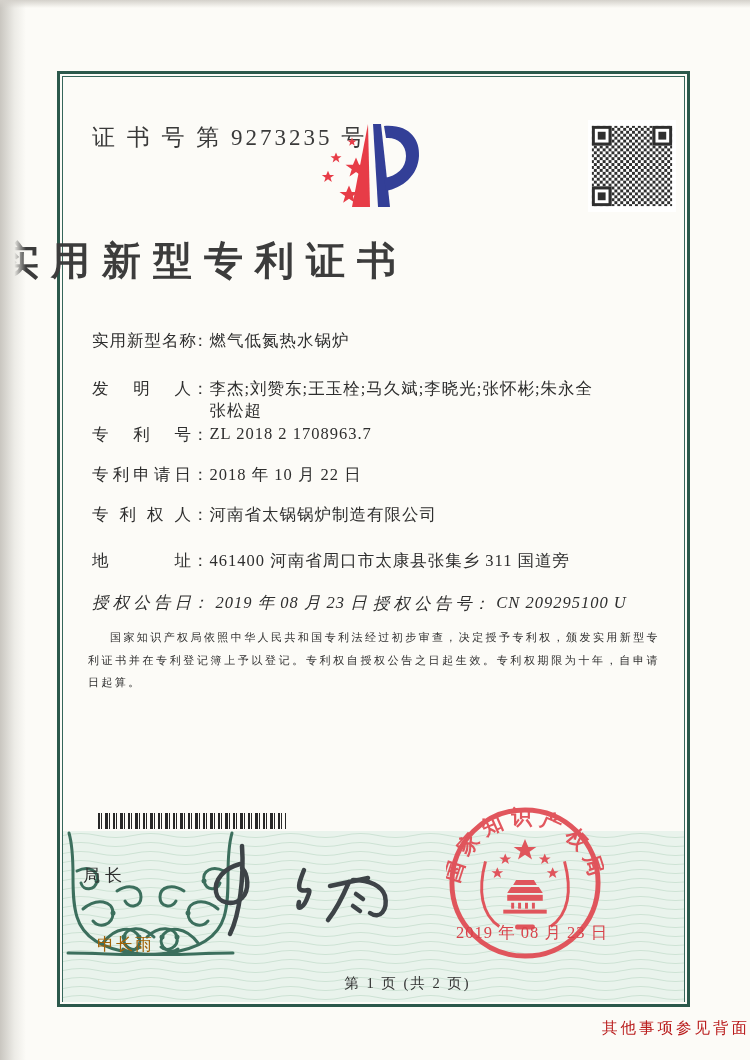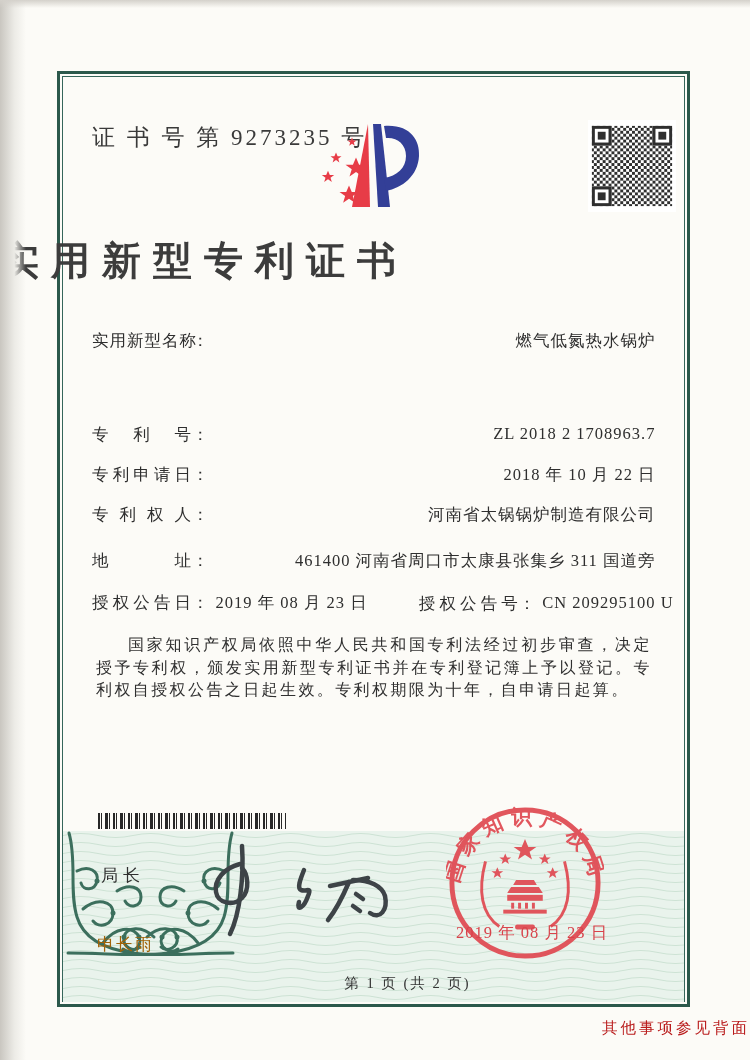--- a/index.html
+++ b/index.html
@@ -12,36 +12,36 @@
   .frame{position:absolute;left:57px;top:71px;width:627px;height:930px;border:3px solid #2b584b;}
   .frame-inner{position:absolute;inset:2px;border:1px solid #35655a;}
   .certno{position:absolute;left:92px;top:122px;font-size:23px;letter-spacing:3px;color:#3a3a3a;}
   .logo{position:absolute;left:298px;top:106px;}
   .qr{position:absolute;left:588px;top:120px;width:88px;height:92px;background:#fff;}
   .title{position:absolute;left:0;top:234px;width:750px;font-size:39px;
          font-weight:600;letter-spacing:12px;color:#3c3c3c;}
   .row{position:absolute;left:92px;width:575px;font-size:16.5px;letter-spacing:1px;white-space:nowrap;}
   .lbl{display:inline-block;width:100px;text-align:justify;text-align-last:justify;vertical-align:top;}
   .colon{display:inline-block;vertical-align:top;}
-  .val{display:inline-block;vertical-align:top;margin-left:6px;white-space:normal;width:440px;text-align:right;}
+  .val{display:inline-block;vertical-align:top;margin-left:0;white-space:normal;width:440px;}
   .val .l2{display:block;}
-  .grant-pair{display:inline-block;}
-  .grant2{margin-left:46px;}
+  .grant-pair{display:inline-block;font-style:italic;}
+  .grant2{}
   .grant2 .lbl{width:100px;}
   .paras{position:absolute;left:88px;top:626px;width:572px;}
-  .paras p{margin:8px;font-size:16px;line-height:22.5px;letter-spacing:2.4px;text-indent:2em;text-align:justify;color:#303030;}
+  .paras p{margin:0;font-size:11px;line-height:22.5px;letter-spacing:2.4px;text-indent:2em;text-align:justify;color:#303030;}
   .barcode{position:absolute;left:98px;top:813px;width:188px;height:16px;
      background:repeating-linear-gradient(90deg,#272727 0 2px,transparent 2px 3px,#272727 3px 4px,
        transparent 4px 7px,#272727 7px 10px,transparent 10px 11px,#272727 11px 12px,transparent 12px 15px);}
   .band{position:absolute;left:63px;top:831px;width:621px;height:171px;background:#e9f3ec;}
   .band svg{position:absolute;inset:0;}
   .flourish{position:absolute;bottom:0;width:175px;height:128px;}
   .flourish.left{left:0;}
   .flourish.right{right:0;transform:scaleX(-1);}
-  .officer-title{position:absolute;left:101px;top:864px;font-size:17px;letter-spacing:5px;color:#2f2f2f;z-index:3;text-align:center;}
+  .officer-title{position:absolute;left:83px;top:864px;font-size:17px;letter-spacing:5px;color:#2f2f2f;z-index:3;text-align:center;}
   .officer-name{position:absolute;left:97px;top:897px;font-size:17px;letter-spacing:2px;color:#a16207;z-index:3;margin-top:36px;}
   .signature{position:absolute;left:200px;top:836px;z-index:3;}
   .seal{position:absolute;left:446px;top:804px;z-index:4;opacity:.93;}
   .seal-date{position:absolute;left:456px;top:922px;font-size:16.5px;color:#d8434b;letter-spacing:1px;z-index:5;white-space:nowrap;}
   .pagenum{position:absolute;left:57px;top:974px;width:701px;text-align:center;font-size:14.5px;letter-spacing:2px;color:#333;z-index:6;}
   .backnote{position:absolute;left:0;top:1018px;width:750px;text-align:right;font-size:15.5px;letter-spacing:3px;color:#b91c1c;}
 </style>
 </head>
 <body>
 
@@ -102,20 +102,23 @@
         <rect x="7" y="69" width="14" height="14" fill="#fff"></rect>
         <rect x="10" y="72" width="8" height="8" fill="#2f2f2f"></rect>
     </g>
   </svg>
 
   <div class="title">实用新型专利证书</div>
 
   <div class="row" style="top:330px">
     <span class="lbl">实用新型名称</span><span class="colon">：</span><span class="val">燃气低氮热水锅炉</span>
   </div>
+  <div class="row" style="top:378px">
+    <span class="lbl">发明人</span><span class="colon">：</span><span class="val"><span>李杰;刘赞东;王玉栓;马久斌;李晓光;张怀彬;朱永全</span><span class="l2">张松超</span></span>
+  </div>
   <div class="row" style="top:424px">
     <span class="lbl">专利号</span><span class="colon">：</span><span class="val">ZL 2018 2 1708963.7</span>
   </div>
   <div class="row" style="top:464px">
     <span class="lbl">专利申请日</span><span class="colon">：</span><span class="val">2018 年 10 月 22 日</span>
   </div>
   <div class="row" style="top:504px">
     <span class="lbl">专利权人</span><span class="colon">：</span><span class="val">河南省太锅锅炉制造有限公司</span>
   </div>
   <div class="row" style="top:550px">

